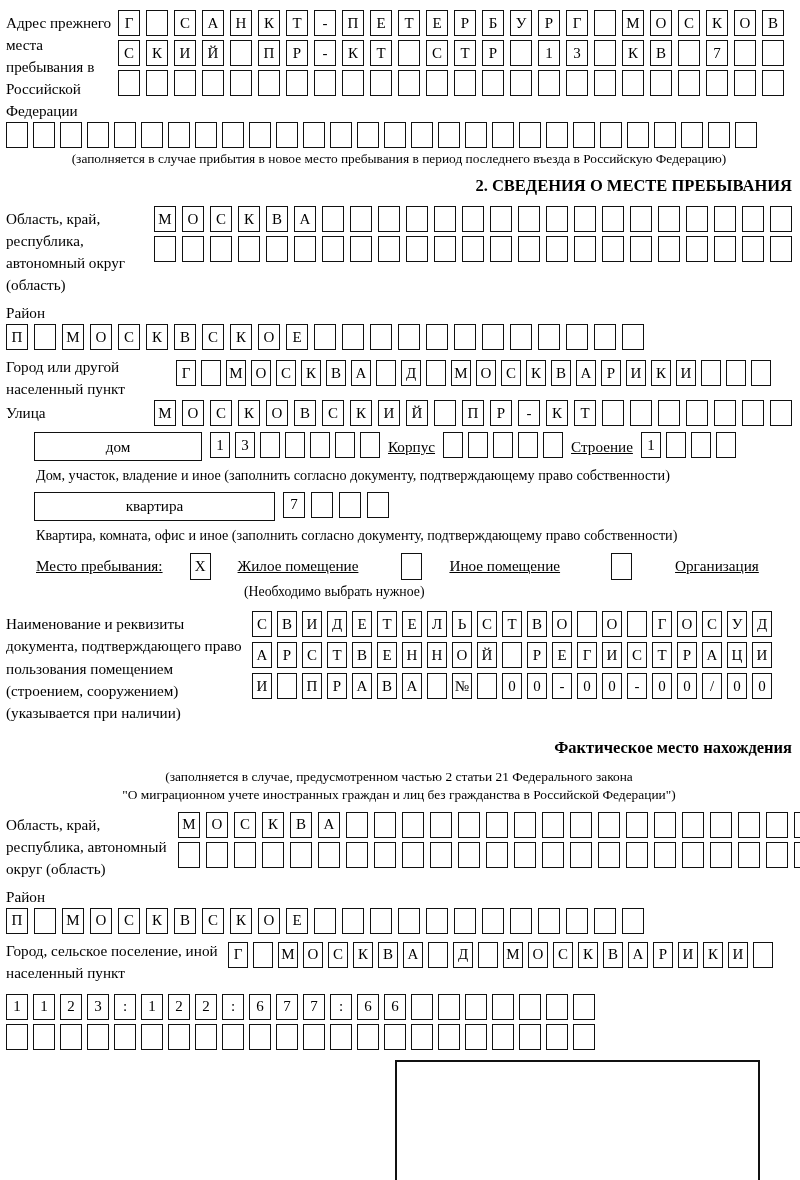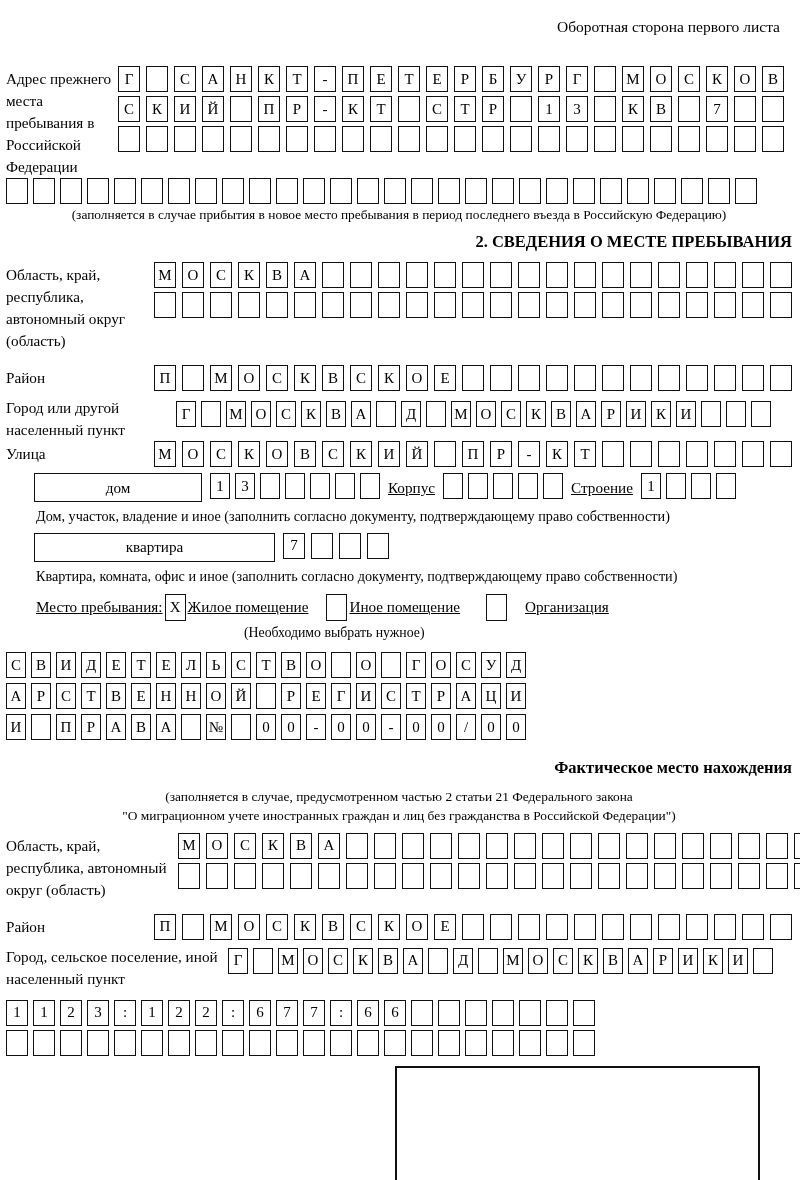--- a/index.html
+++ b/index.html
@@ -18,28 +18,27 @@
   .grid.tight{gap:5px;}
   .note{font-size:13.4px;line-height:1.35;}
   .note.center{text-align:center;}
   .sec-title{text-align:right;font-weight:bold;font-size:16.5px;margin:8px 0 10px 0;}
   .lblbox{border:1.7px solid #111;height:29px;box-sizing:border-box;display:inline-flex;
           align-items:center;justify-content:center;font-size:15.2px;flex:0 0 auto;background:#fff;}
   .inline-lab{font-size:15.2px;align-self:center;flex:0 0 auto;text-decoration:underline;}
   .chk{width:21px;height:27px;border:1.6px solid #111;box-sizing:border-box;display:inline-flex;
        align-items:center;justify-content:center;font-size:15px;flex:0 0 auto;}
   .bigbox{width:365px;height:178px;border:2px solid #111;box-sizing:border-box;margin:6px 0 6px 389px;}
-  .mb2{margin-bottom:2px;} .mt4{margin-top:13px;}
+  .mb2{margin-bottom:2px;} .mt4{margin-top:4px;flex-direction:column;}
 </style>
 </head>
 <body>
 
 <div class="sheet">
 
-  <div class="header-note">Оборотная сторона первого листа</div>
 
   <div class="frow">
     <div class="lbl" style="width:112px">Адрес прежнего места пребывания в Российской Федерации</div>
     <div class="grids">
       <div class="grid">
           <span class="cell">Г</span>
           <span class="cell"></span>
           <span class="cell">С</span>
           <span class="cell">А</span>
           <span class="cell">Н</span>
@@ -328,32 +327,33 @@
     <div class="lblbox" style="width:241px">квартира</div>
     <div class="grid" style="margin-bottom:0">
         <span class="cell">7</span>
         <span class="cell"></span>
         <span class="cell"></span>
         <span class="cell"></span>
       </div>
   </div>
   <div class="note" style="margin:5px 0 8px 30px;font-size:14.2px">Квартира, комната, офис и иное (заполнить согласно документу, подтверждающему право собственности)</div>
 
-  <div class="frow" style="margin-left:30px;gap:2px;align-items:flex-start">
+  <div class="frow" style="margin-left:30px;gap:27px;align-items:flex-start">
     <div class="inline-lab">Место пребывания:</div>
     <span class="chk">X</span>
     <span class="inline-lab">Жилое помещение</span>
     <span class="chk" style="margin-left:16px"></span>
     <span class="inline-lab">Иное помещение</span>
     <span class="chk" style="margin-left:24px"></span>
     <span class="inline-lab" style="margin-left:16px">Организация</span>
   </div>
   <div class="note" style="margin:3px 0 10px 238px;font-size:13.8px">(Необходимо выбрать нужное)</div>
 
   <div class="frow">
+    <div class="lbl" style="width:246px">Наименование и реквизиты документа, подтверждающего право пользования помещением (строением, сооружением) (указывается при наличии)</div>
     <div class="grids">
       <div class="grid sm" style="margin-bottom:5px">
           <span class="cell">С</span>
           <span class="cell">В</span>
           <span class="cell">И</span>
           <span class="cell">Д</span>
           <span class="cell">Е</span>
           <span class="cell">Т</span>
           <span class="cell">Е</span>
           <span class="cell">Л</span>

